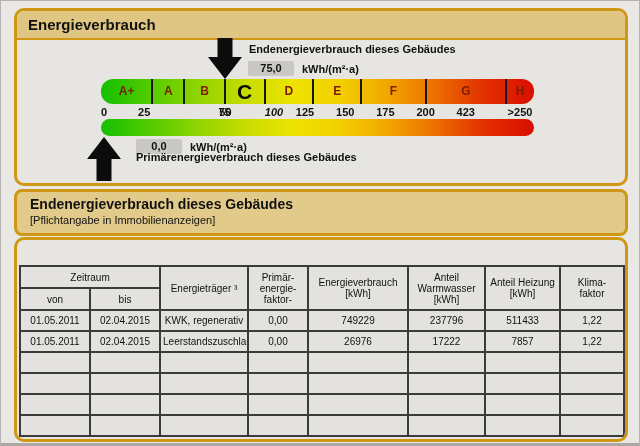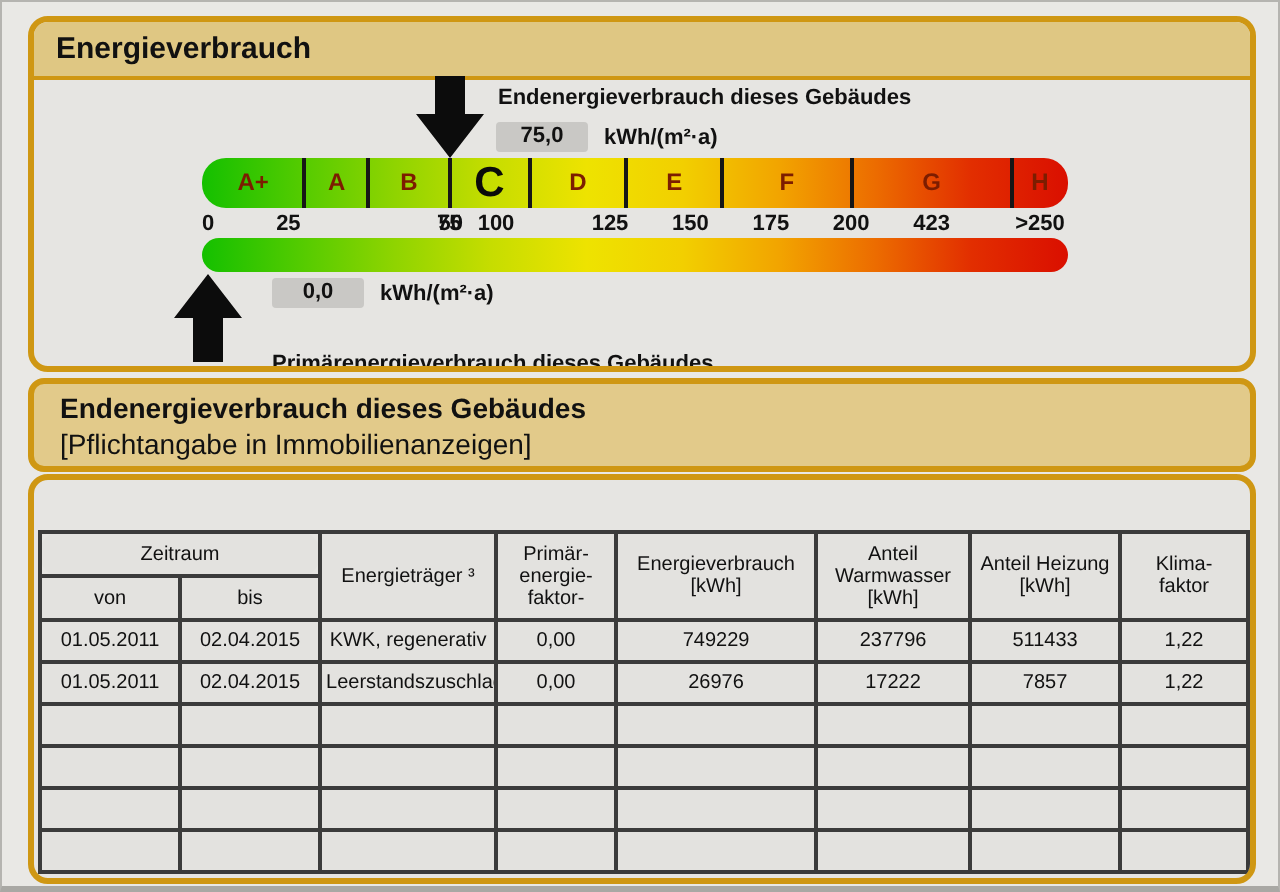--- a/index.html
+++ b/index.html
@@ -46,21 +46,21 @@
     font-weight:bold; font-size:11px; white-space:nowrap;
   }
   #gradBar {
     position:absolute; left:84px; top:108px; width:433px; height:17px;
     border-radius:9px;
   }
   .arrow { position:absolute; }
   
   #panel2 { left:13px; top:188px; width:614px; height:47px; background:#e2ca8a; border-radius:8px; }
   #panel2 .p2-title { position:absolute; left:13px; top:4px; font-weight:bold; font-size:14px; }
-  #panel2 .p2-sub { position:absolute; left:13px; top:22px; font-size:14px; }
+  #panel2 .p2-sub { position:absolute; left:13px; top:22px; font-size:11px; }
   #panel2 .p2-box {
     position:absolute; top:2px; right:2px; width:160px; height:37px;
     background:#c5c6ca; border-radius:5px;
     font-size:12px; line-height:37px; text-align:right; padding-right:9px; box-sizing:border-box;
   }
   
   #panel3 { left:13px; top:236px; width:614px; height:205px; }
   #panel3 .panel-strip { font-size:14px; }
   table.vtab {
     position:absolute; left:2px; top:25px; width:604px;
@@ -113,37 +113,37 @@
         <i class="divider" style="left: 324.6px;"></i>
         <span class="cls-letter" style="left: 364.8px;">G</span>
         <i class="divider" style="left: 405px;"></i>
         <span class="cls-letter" style="left: 419px;">H</span>
       </div>
     <div id="tickRow">
         <span style="left: 3px;">0</span>
         <span style="left: 43.2px; text-align: right;">25</span>
         <span style="left: 83.4px; margin-left: 41px;">50</span>
         <span style="left: 123.6px;">75</span>
-        <span style="left: 147px;">100</span>
+        <span style="left: 173px; font-style: italic;">100</span>
         <span style="left: 204px;">125</span>
         <span style="left: 244.2px;">150</span>
         <span style="left: 284.4px;">175</span>
         <span style="left: 324.6px;">200</span>
         <span style="left: 364.8px;">423</span>
         <span style="left: 419px;">&gt;250</span>
       </div>
     <div id="gradBar" style="background: linear-gradient(to right, rgb(20, 192, 0), rgb(82, 203, 0), rgb(143, 212, 0), rgb(198, 221, 0), rgb(238, 227, 0), rgb(242, 207, 0), rgb(242, 164, 0), rgb(236, 108, 0), rgb(226, 46, 0), rgb(218, 15, 0));"></div>
 
     <svg id="arrowUp" class="arrow" style="top: 126px; left: 70px;" width="34" height="44" viewBox="0 0 34 44">
       <polygon points="17,0 34,22 24.5,22 24.5,44 9.5,44 9.5,22 0,22" fill="#0c0c0c"></polygon>
     </svg>
 
     <div class="value-box" style="left:119px; top:128px;">0,0</div>
     <div class="abs lbl" style="left:173px; top:130px;">kWh/(m²·a)</div>
-    <div class="abs lbl" style="left:119px; top:165px;">Primärenergieverbrauch dieses Gebäudes</div>
+    <div class="abs lbl" style="left:119px; top:140px;">Primärenergieverbrauch dieses Gebäudes</div>
   </section>
 
   <section class="panel" id="panel2">
     <div class="p2-title">Endenergieverbrauch dieses Gebäudes</div>
     <div class="p2-sub">[Pflichtangabe in Immobilienanzeigen]</div>
   </section>
 
   <section class="panel" id="panel3">
     <table class="vtab">
       <colgroup>

